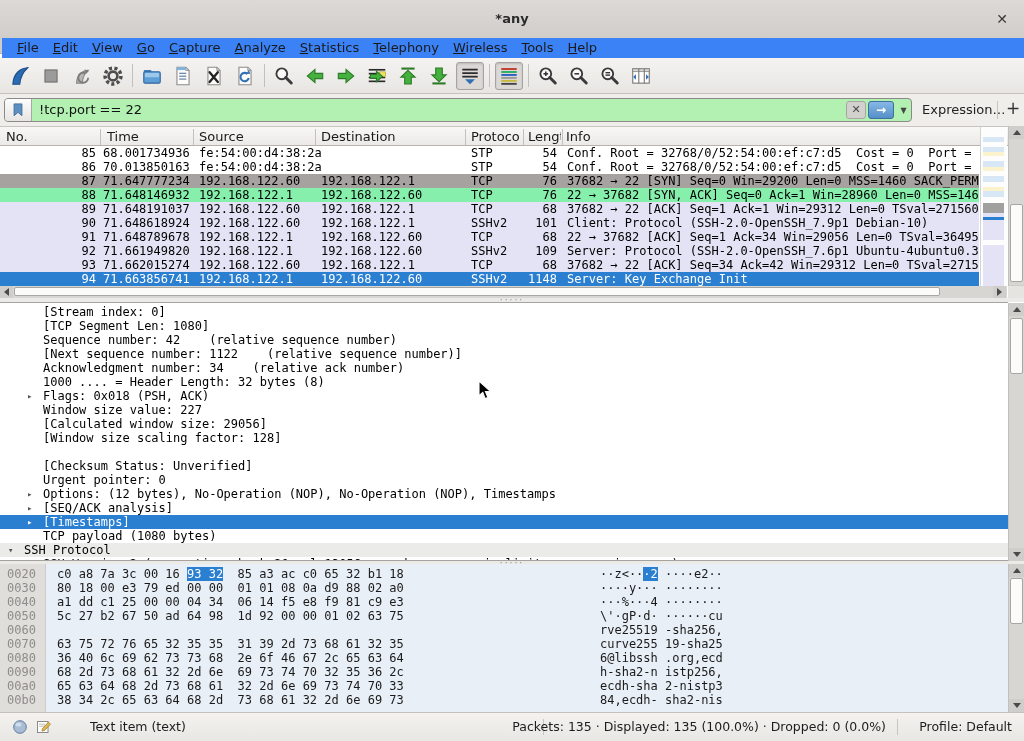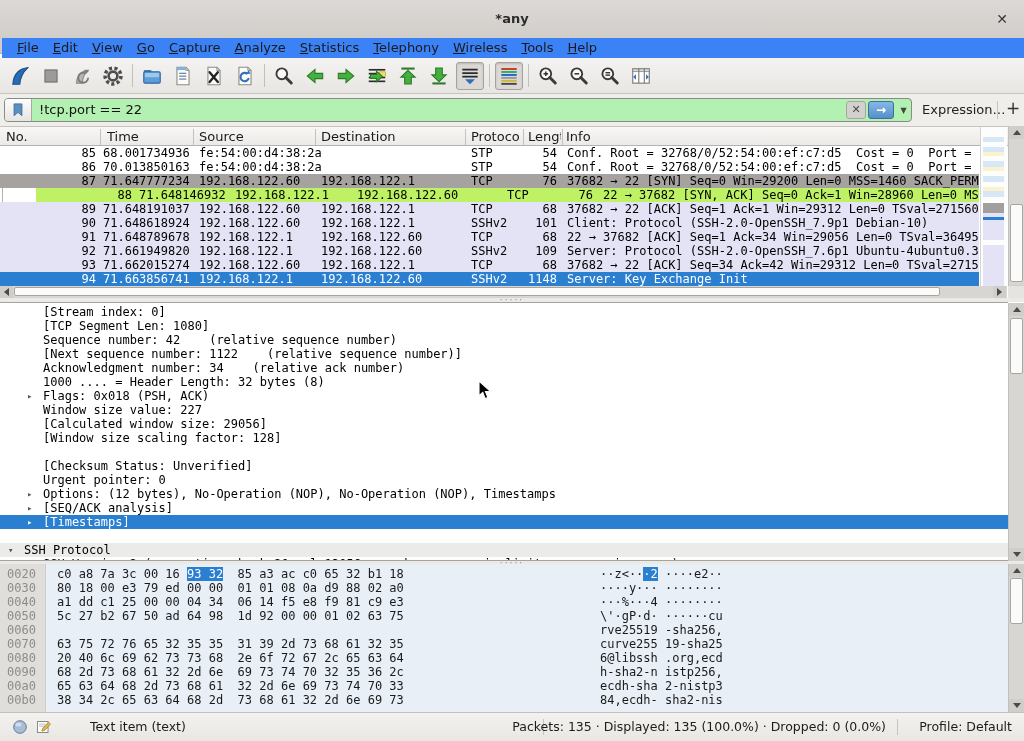--- a/index.html
+++ b/index.html
@@ -326,21 +326,21 @@
     <span class="hdr-sep" style="left: 315px;"></span>
     <span class="hdr-sep" style="left: 465px;"></span>
     <span class="hdr-sep" style="left: 523px;"></span>
     <span class="hdr-sep" style="left: 562px;"></span>
   </div>
 <div class="plist-rows">
   <div class="conv-bracket"></div>
 <div class="prow mono" style="top: 0px; background: rgb(255, 255, 255);"><span class="c-no">85</span><span class="c-time">68.001734936</span><span class="c-src">fe:54:00:d4:38:2a</span><span class="c-dst"></span><span class="c-proto">STP</span><span class="c-len">54</span><span class="c-info">Conf. Root = 32768/0/52:54:00:ef:c7:d5  Cost = 0  Port =</span></div>
     <div class="prow mono" style="top: 14px; background: rgb(255, 255, 255);"><span class="c-no">86</span><span class="c-time">70.013850163</span><span class="c-src">fe:54:00:d4:38:2a</span><span class="c-dst"></span><span class="c-proto">STP</span><span class="c-len">54</span><span class="c-info">Conf. Root = 32768/0/52:54:00:ef:c7:d5  Cost = 0  Port =</span></div>
     <div class="prow mono" style="top: 28px; background: rgb(165, 162, 160);"><span class="c-no">87</span><span class="c-time">71.647777234</span><span class="c-src">192.168.122.60</span><span class="c-dst">192.168.122.1</span><span class="c-proto">TCP</span><span class="c-len">76</span><span class="c-info">37682 → 22 [SYN] Seq=0 Win=29200 Len=0 MSS=1460 SACK_PERM</span></div>
-    <div class="prow mono" style="top: 42px; background: #bef264; margin-left: 36px;"><span class="c-no">88</span><span class="c-time">71.648146932</span><span class="c-src">192.168.122.1</span><span class="c-dst">192.168.122.60</span><span class="c-proto">TCP</span><span class="c-len">76</span><span class="c-info">22 → 37682 [SYN, ACK] Seq=0 Ack=1 Win=28960 Len=0 MSS=1460</span></div>
+    <div class="prow mono" style="top: 42px; background: #86efac;"><span class="c-no">88</span><span class="c-time">71.648146932</span><span class="c-src">192.168.122.1</span><span class="c-dst">192.168.122.60</span><span class="c-proto">TCP</span><span class="c-len">76</span><span class="c-info">22 → 37682 [SYN, ACK] Seq=0 Ack=1 Win=28960 Len=0 MSS=1460</span></div>
     <div class="prow mono" style="top: 56px; background: rgb(228, 227, 245);"><span class="c-no">89</span><span class="c-time">71.648191037</span><span class="c-src">192.168.122.60</span><span class="c-dst">192.168.122.1</span><span class="c-proto">TCP</span><span class="c-len">68</span><span class="c-info">37682 → 22 [ACK] Seq=1 Ack=1 Win=29312 Len=0 TSval=271560</span></div>
     <div class="prow mono" style="top: 70px; background: rgb(228, 227, 245);"><span class="c-no">90</span><span class="c-time">71.648618924</span><span class="c-src">192.168.122.60</span><span class="c-dst">192.168.122.1</span><span class="c-proto">SSHv2</span><span class="c-len">101</span><span class="c-info">Client: Protocol (SSH-2.0-OpenSSH_7.9p1 Debian-10)</span></div>
     <div class="prow mono" style="top: 84px; background: rgb(228, 227, 245);"><span class="c-no">91</span><span class="c-time">71.648789678</span><span class="c-src">192.168.122.1</span><span class="c-dst">192.168.122.60</span><span class="c-proto">TCP</span><span class="c-len">68</span><span class="c-info">22 → 37682 [ACK] Seq=1 Ack=34 Win=29056 Len=0 TSval=36495</span></div>
     <div class="prow mono" style="top: 98px; background: rgb(228, 227, 245);"><span class="c-no">92</span><span class="c-time">71.661949820</span><span class="c-src">192.168.122.1</span><span class="c-dst">192.168.122.60</span><span class="c-proto">SSHv2</span><span class="c-len">109</span><span class="c-info">Server: Protocol (SSH-2.0-OpenSSH_7.6p1 Ubuntu-4ubuntu0.3</span></div>
     <div class="prow mono" style="top: 112px; background: rgb(228, 227, 245);"><span class="c-no">93</span><span class="c-time">71.662015274</span><span class="c-src">192.168.122.60</span><span class="c-dst">192.168.122.1</span><span class="c-proto">TCP</span><span class="c-len">68</span><span class="c-info">37682 → 22 [ACK] Seq=34 Ack=42 Win=29312 Len=0 TSval=2715</span></div>
     <div class="prow mono" style="top: 126px; background: rgb(42, 127, 208); color: rgb(255, 255, 255);"><span class="c-no">94</span><span class="c-time">71.663856741</span><span class="c-src">192.168.122.1</span><span class="c-dst">192.168.122.60</span><span class="c-proto">SSHv2</span><span class="c-len">1148</span><span class="c-info">Server: Key Exchange Init</span></div>
   </div>
 <div class="minimap">
     <div class="stripe" style="height: 10px; background: rgb(253, 253, 253);"></div>
     <div class="stripe" style="height: 5px; background: rgb(215, 231, 246);"></div>
@@ -396,20 +396,21 @@
     <div class="det-line mono" style="top: 72px;"><span class="det-text" style="left: 43px;">1000 .... = Header Length: 32 bytes (8)</span></div>
     <div class="det-line mono" style="top: 86px;"><span class="det-exp" style="left: 27px;">▸</span><span class="det-text" style="left: 43px;">Flags: 0x018 (PSH, ACK)</span></div>
     <div class="det-line mono" style="top: 100px;"><span class="det-text" style="left: 43px;">Window size value: 227</span></div>
     <div class="det-line mono" style="top: 114px;"><span class="det-text" style="left: 43px;">[Calculated window size: 29056]</span></div>
     <div class="det-line mono" style="top: 128px;"><span class="det-text" style="left: 43px;">[Window size scaling factor: 128]</span></div>
     <div class="det-line mono" style="top: 156px;"><span class="det-text" style="left: 43px;">[Checksum Status: Unverified]</span></div>
     <div class="det-line mono" style="top: 170px;"><span class="det-text" style="left: 43px;">Urgent pointer: 0</span></div>
     <div class="det-line mono" style="top: 184px;"><span class="det-exp" style="left: 27px;">▸</span><span class="det-text" style="left: 43px;">Options: (12 bytes), No-Operation (NOP), No-Operation (NOP), Timestamps</span></div>
     <div class="det-line mono" style="top: 198px;"><span class="det-exp" style="left: 27px;">▸</span><span class="det-text" style="left: 43px;">[SEQ/ACK analysis]</span></div>
     <div class="det-line mono selected" style="top: 212px;"><span class="det-exp" style="left: 27px;">▸</span><span class="det-text" style="left: 43px;">[Timestamps]</span></div>
+    <div class="det-line mono" style="top: 226px;"><span class="det-text" style="left: 43px;">TCP payload (1080 bytes)</span></div>
     <div class="det-line mono shaded" style="top: 240px;"><span class="det-exp" style="left: 8px;">▾</span><span class="det-text" style="left: 24px;">SSH Protocol</span></div>
     <div class="det-line mono" style="top: 254px;"><span class="det-exp" style="left: 27px;">▸</span><span class="det-text" style="left: 43px;">SSH Version 2 (encryption:chacha20-poly1305@openssh.com mac:&lt;implicit&gt; compression:none)</span></div>
   </div>
 
 <div class="vsb" style="left:1008px; top:303px; height:258px;">
   <div class="sb-btn" style="top:0;">
       <div class="tri-up"></div>
     </div>
   <div class="sb-thumb" style="top:15px; height:56px;"></div>
   <div class="sb-btn" style="top:245px;">
@@ -420,21 +421,21 @@
 <div class="splitter" style="top:561px; height:3px;"></div>
 
 <div class="hexpane">
   <div class="hex-offcol"></div>
 <div class="hex-row mono" style="top: 3px;"><span class="hx-off">0020</span><span class="hx-hex">c0 a8 7a 3c 00 16 <span class="hx-sel">93 32</span>  85 a3 ac c0 65 32 b1 18</span><span class="hx-asc">··z&lt;··<span class="hx-sel">·2</span> ····e2··</span></div>
     <div class="hex-row mono" style="top: 17px;"><span class="hx-off">0030</span><span class="hx-hex">80 18 00 e3 79 ed 00 00  01 01 08 0a d9 88 02 a0</span><span class="hx-asc">····y··· ········</span></div>
     <div class="hex-row mono" style="top: 31px;"><span class="hx-off">0040</span><span class="hx-hex">a1 dd c1 25 00 00 04 34  06 14 f5 e8 f9 81 c9 e3</span><span class="hx-asc">···%···4 ········</span></div>
     <div class="hex-row mono" style="top: 45px;"><span class="hx-off">0050</span><span class="hx-hex">5c 27 b2 67 50 ad 64 98  1d 92 00 00 01 02 63 75</span><span class="hx-asc">\'·gP·d· ······cu</span></div>
     <div class="hex-row mono" style="top: 59px;"><span class="hx-off">0060</span><span class="hx-asc">rve25519 -sha256,</span></div>
     <div class="hex-row mono" style="top: 73px;"><span class="hx-off">0070</span><span class="hx-hex">63 75 72 76 65 32 35 35  31 39 2d 73 68 61 32 35</span><span class="hx-asc">curve255 19-sha25</span></div>
-    <div class="hex-row mono" style="top: 87px;"><span class="hx-off">0080</span><span class="hx-hex">20 40 6c 69 62 73 73 68  2e 6f 72 67 2c 65 63 64</span><span class="hx-asc">6@libssh .org,ecd</span></div>
+    <div class="hex-row mono" style="top: 87px;"><span class="hx-off">0080</span><span class="hx-hex">36 40 6c 69 62 73 73 68  2e 6f 46 67 2c 65 63 64</span><span class="hx-asc">6@libssh .org,ecd</span></div>
     <div class="hex-row mono" style="top: 101px;"><span class="hx-off">0090</span><span class="hx-hex">68 2d 73 68 61 32 2d 6e  69 73 74 70 32 35 36 2c</span><span class="hx-asc">h-sha2-n istp256,</span></div>
     <div class="hex-row mono" style="top: 115px;"><span class="hx-off">00a0</span><span class="hx-hex">65 63 64 68 2d 73 68 61  32 2d 6e 69 73 74 70 33</span><span class="hx-asc">ecdh-sha 2-nistp3</span></div>
     <div class="hex-row mono" style="top: 129px;"><span class="hx-off">00b0</span><span class="hx-hex">38 34 2c 65 63 64 68 2d  73 68 61 32 2d 6e 69 73</span><span class="hx-asc">84,ecdh- sha2-nis</span></div>
   </div>
 
 <div class="vsb" style="left:1008px; top:564px; height:148px;">
   <div class="sb-btn" style="top:0;">
       <div class="tri-up"></div>
     </div>
   <div class="sb-thumb" style="top:14px; height:46px;"></div>

